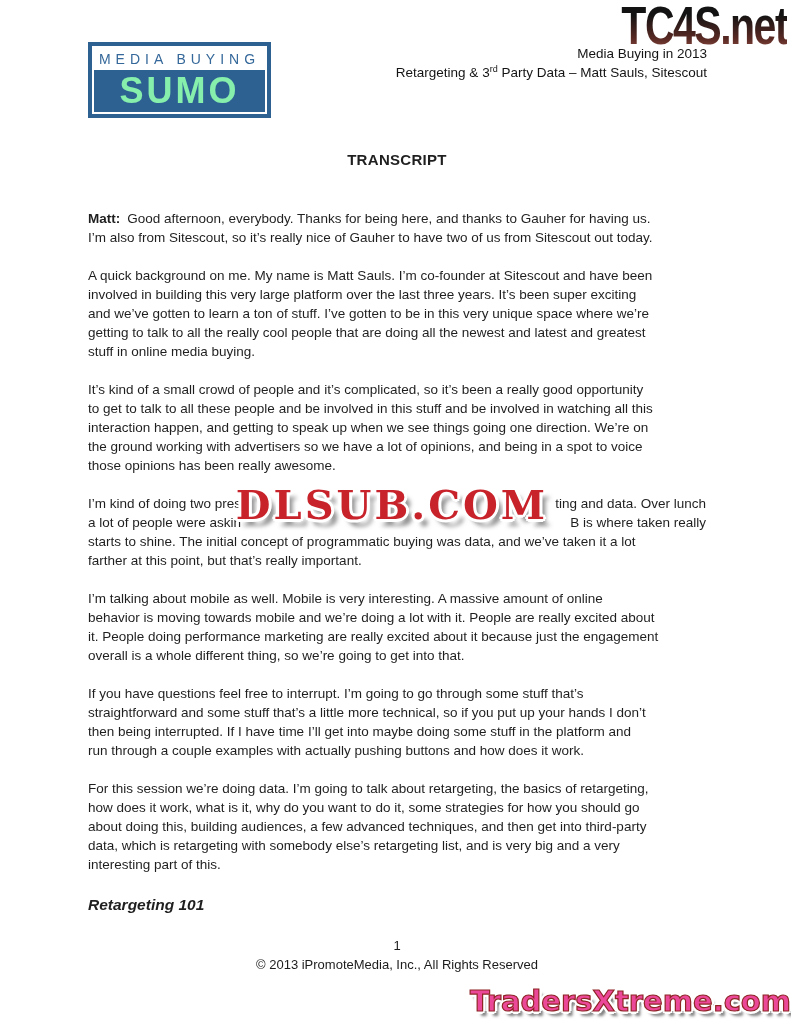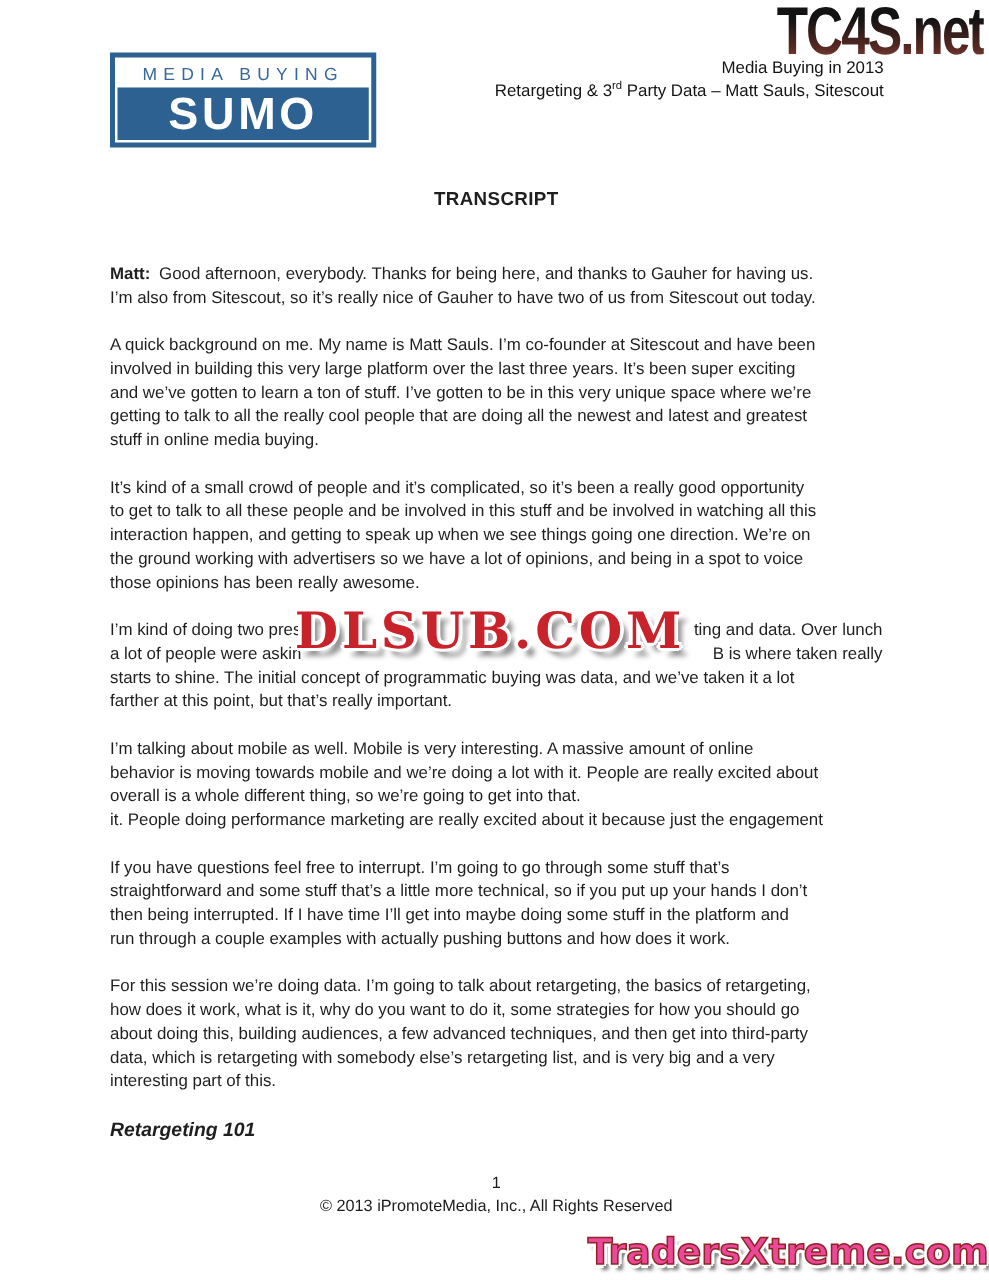--- a/index.html
+++ b/index.html
@@ -21,30 +21,30 @@
 
   
   .header-block{
     position:absolute;top:44px;right:84px;text-align:right;
     font-size:13.5px;line-height:19px;color:#141414;white-space:nowrap;
   }
   .header-block sup{font-size:9px;line-height:0;}
 
   
   .logo{
-    position:absolute;left:88px;top:42px;width:213px;height:76px;
+    position:absolute;left:88px;top:42px;width:183px;height:76px;
     border:4px solid #2d6192;background:#ffffff;box-sizing:border-box;
     padding:2px;display:flex;flex-direction:column;
   }
   .logo-top{
     height:24px;display:flex;align-items:center;justify-content:center;
     color:#35689a;font-size:14px;font-weight:500;letter-spacing:5px;white-space:nowrap;
   }
   .logo-bottom{
-    flex:1;background:#2d6192;color:#ffffff;display:flex;align-items:center;justify-content:center;
+    flex:1;background:#2d6192;color:#86efac;display:flex;align-items:center;justify-content:center;
     font-size:36px;font-weight:bold;letter-spacing:3px;white-space:nowrap;
   }
 
   
   .content{
     position:absolute;left:88px;top:150px;width:618px;
     font-size:13.5px;line-height:19px;color:#1f1f1f;
   }
   .doc-title{
     text-align:center;font-weight:bold;font-size:15px;letter-spacing:0.3px;
@@ -137,22 +137,22 @@
           <span>a lot of people were askin</span>
           <span>B is where taken really</span>
         </div>
       <div class="line">starts to shine. The initial concept of programmatic buying was data, and we’ve taken it a lot</div>
       <div class="line">farther at this point, but that’s really important.</div>
     </div>
 
     <div class="para">
       <div class="line">I’m talking about mobile as well. Mobile is very interesting. A massive amount of online</div>
       <div class="line">behavior is moving towards mobile and we’re doing a lot with it. People are really excited about</div>
+      <div class="line">it. People doing performance marketing are really excited about it because just the engagement</div>
       <div class="line">overall is a whole different thing, so we’re going to get into that.</div>
-      <div class="line">it. People doing performance marketing are really excited about it because just the engagement</div>
     </div>
 
     <div class="para">
       <div class="line">If you have questions feel free to interrupt. I’m going to go through some stuff that’s</div>
       <div class="line">straightforward and some stuff that’s a little more technical, so if you put up your hands I don’t</div>
       <div class="line">then being interrupted. If I have time I’ll get into maybe doing some stuff in the platform and</div>
       <div class="line">run through a couple examples with actually pushing buttons and how does it work.</div>
     </div>
 
     <div class="para">

